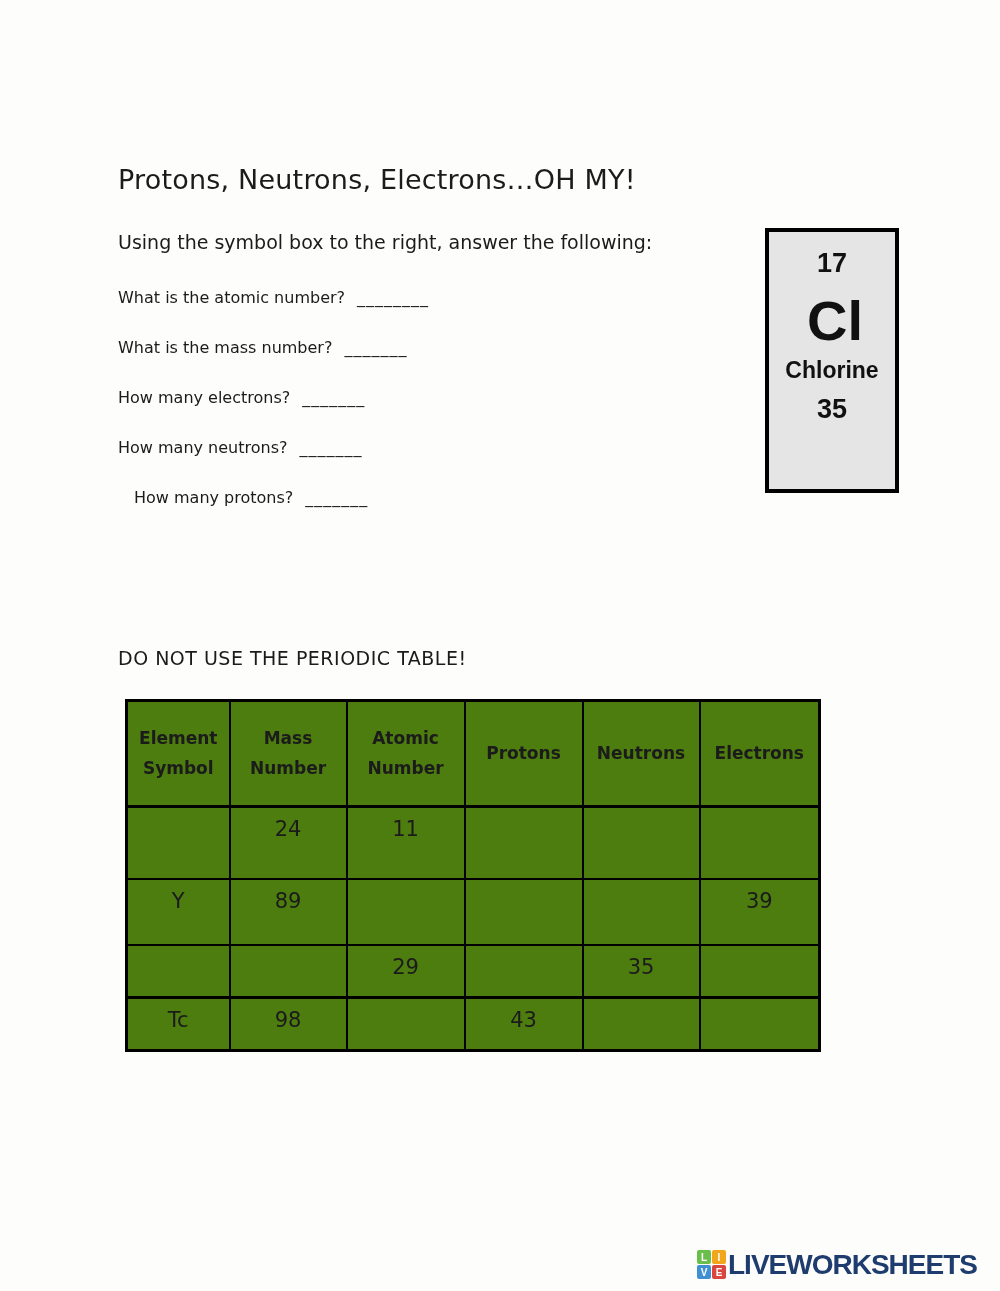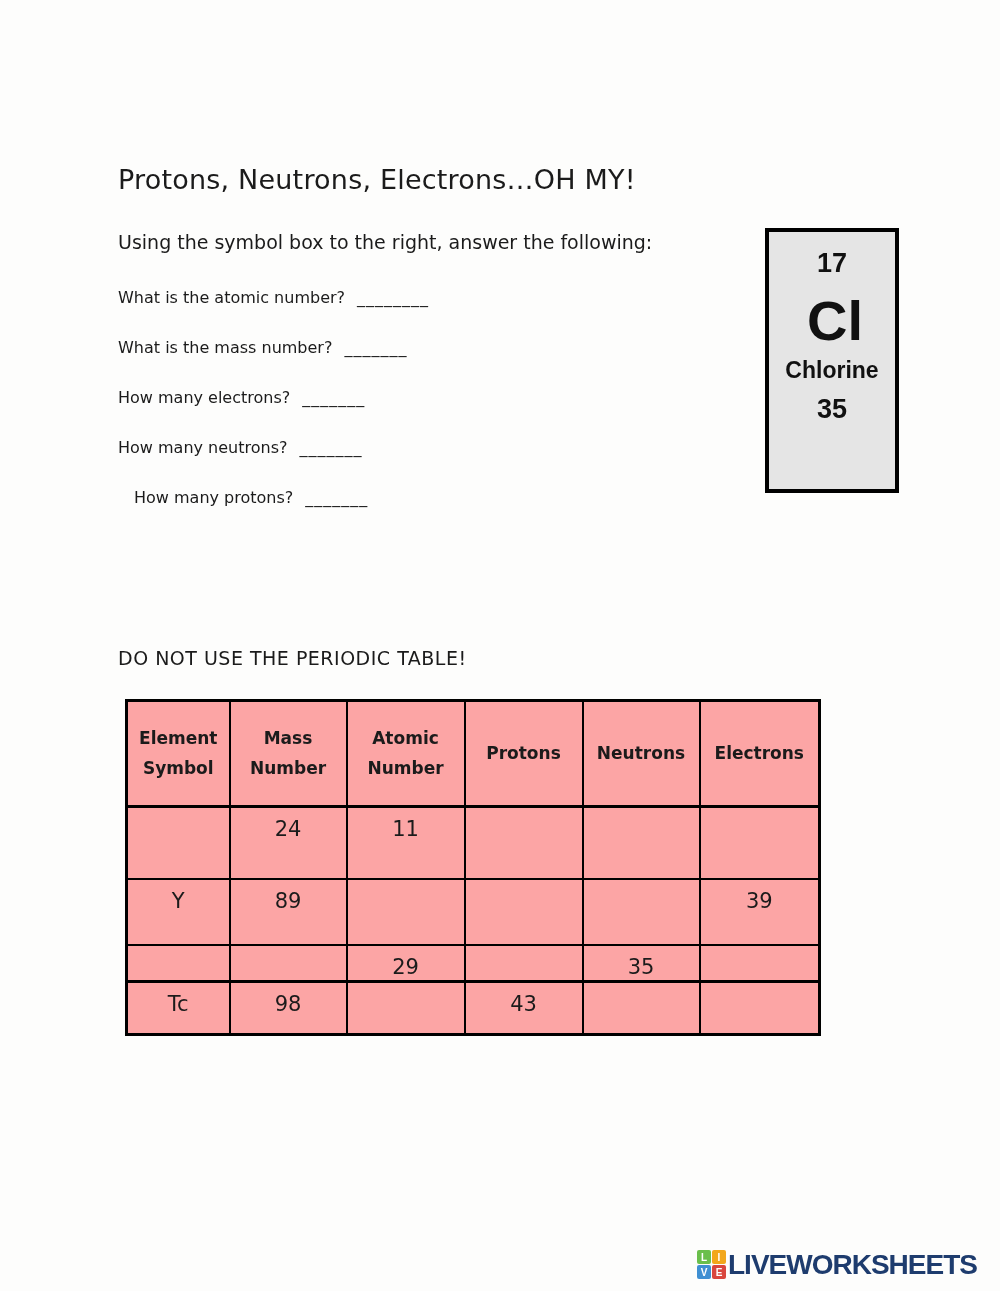--- a/index.html
+++ b/index.html
@@ -48,37 +48,37 @@
     font-size:19px; white-space:nowrap;
   }
   .warning {
     position:absolute; left:118px; top:647px;
     font-size:19px; letter-spacing:0.5px;
   }
 
   .data-table {
     position:absolute; left:125px; top:699px;
     border-collapse:collapse; table-layout:fixed;
-    width:693px; background:#fca5a5;
+    width:693px; background:#4d7c0f;
     border:3px solid #000;
   }
   .data-table th, .data-table td { border:2px solid #000; text-align:center; }
   .data-table thead tr { height:106px; }
   .data-table th {
     font-size:17px; font-weight:bold; vertical-align:middle;
     white-space:pre-line; line-height:1.75;
     font-family:"DejaVu Sans", sans-serif;
   }
   .data-table thead th { border-bottom:3px solid #000; }
   .data-table td {
     font-size:21px; vertical-align:top; padding-top:9px;
     font-family:"DejaVu Sans", sans-serif;
   }
   tr.r0 { height:72px; } tr.r1 { height:66px; }
-  tr.r2 { height:37px; } tr.r3 { height:53px; } tr.r4 { height:58px; }
+  tr.r2 { height:53px; } tr.r3 { height:53px; } tr.r4 { height:58px; }
   tr.r2 td { border-bottom:3px solid #000; }
 
   .footer-logo {
     position:absolute; left:697px; top:1250px;
     display:flex; align-items:center; gap:2px;
   }
   .logo-icon {
     display:grid;
     grid-template-columns:14px 14px;
     grid-auto-rows:14px;

